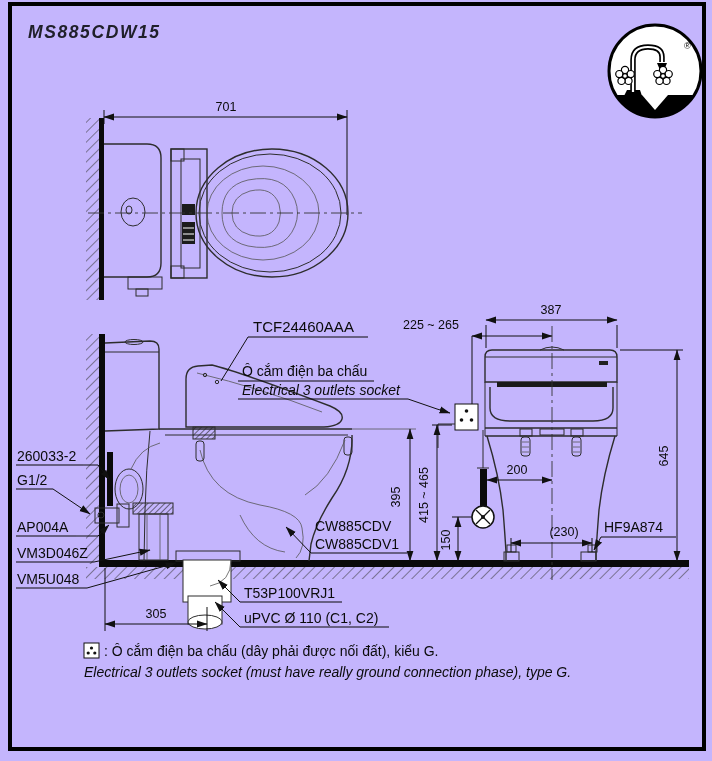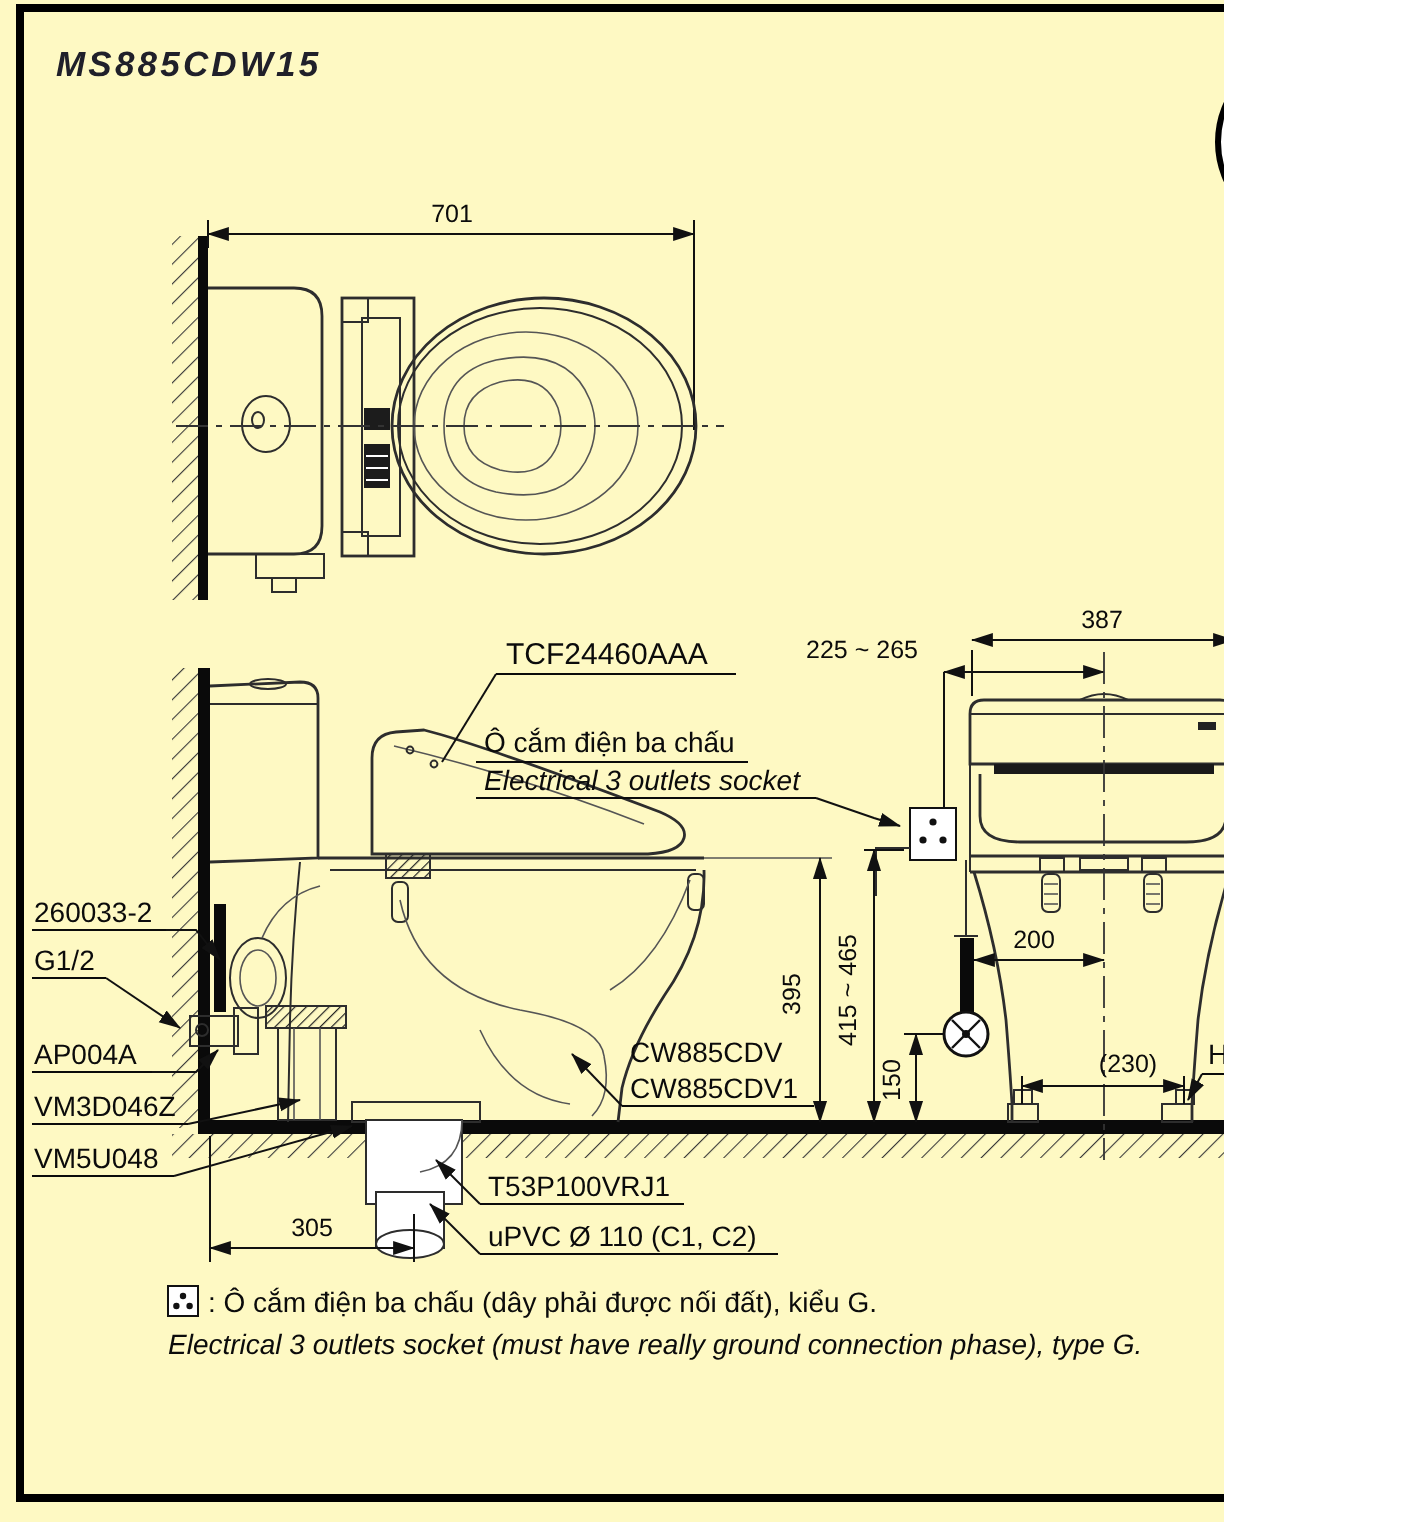--- a/index.html
+++ b/index.html
@@ -1,16 +1,16 @@
 <!DOCTYPE html>
 <html><head>
 <meta charset="utf-8">
 <style>
   html,body{margin:0;padding:0;background:#fff;}
-  .sheet{position:relative;width:612px;height:761px;background:#fef9c3;overflow:hidden;
+  .sheet{position:relative;width:712px;height:761px;background:#c4b5fd;overflow:hidden;
          font-family:"Liberation Sans", sans-serif;}
   svg{position:absolute;left:0;top:0;}
   text{fill:#0b0b0b;}
   .title-txt{font-size:17.5px;font-weight:bold;font-style:italic;letter-spacing:1.6px;fill:#20202a;}
   .lbl{font-size:14px;}
   .lbl-lg{font-size:15px;}
   .it{font-style:italic;}
   .dim{font-size:12.5px;text-anchor:middle;}
   .reg{font-size:9px;}
   .ln{stroke:#2d2d2d;stroke-width:1;fill:none;}

